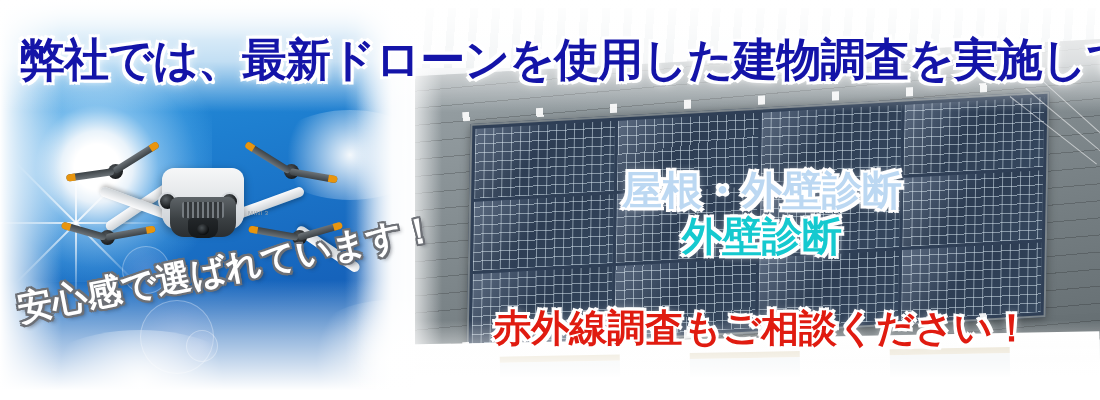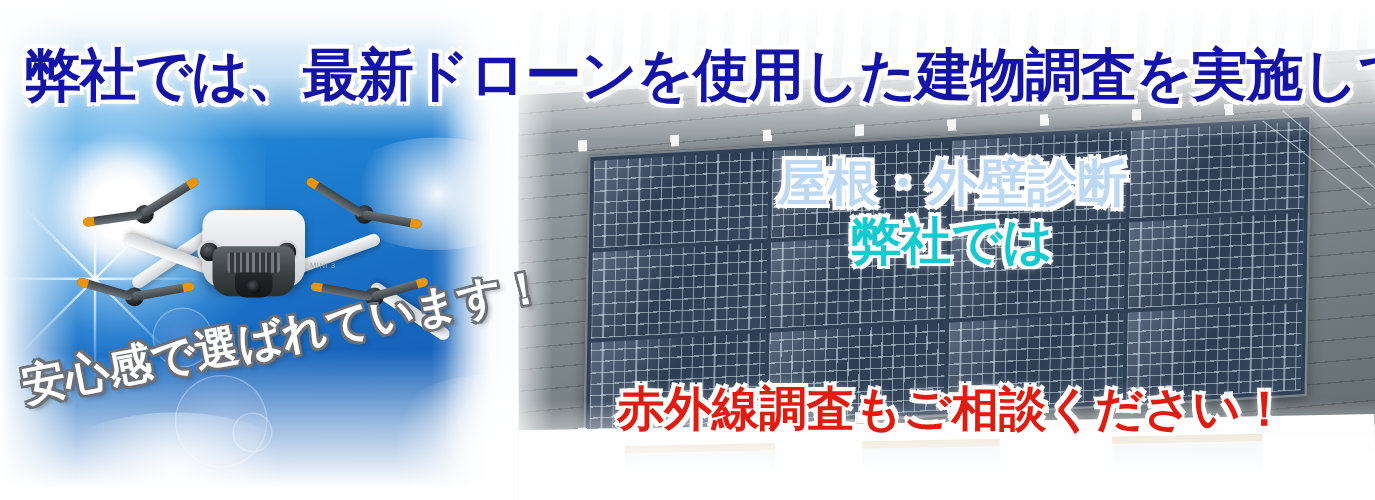--- a/index.html
+++ b/index.html
@@ -261,20 +261,21 @@
     font-family:"Liberation Serif","DejaVu Serif",serif;
     font-weight:700;line-height:1.06;white-space:nowrap;
   }
   .svc-1{
     font-size:40px;color:#bcd8f2;
     text-shadow:
       2px 0 0 #fff,-2px 0 0 #fff,0 2px 0 #fff,0 -2px 0 #fff,
       2px 2px 0 #fff,-2px 2px 0 #fff,2px -2px 0 #fff,-2px -2px 0 #fff,
       3px 3px 0 #fff,-3px 3px 0 #fff,3px -3px 0 #fff,-3px -3px 0 #fff,
       0 0 8px rgba(255,255,255,.9);
+    margin-top: 44px;
   }
   .svc-2{
     font-size:40px;color:#ffffff;margin-top:4px;
     text-shadow:
       2px 0 0 #f0950d,-2px 0 0 #f0950d,0 2px 0 #f0950d,0 -2px 0 #f0950d,
       2px 2px 0 #f0950d,-2px 2px 0 #f0950d,2px -2px 0 #f0950d,-2px -2px 0 #f0950d,
       3px 3px 0 #f0950d,-3px 3px 0 #f0950d,3px -3px 0 #f0950d,-3px -3px 0 #f0950d,
       0 0 9px rgba(255,180,60,.65);
   }
   .svc-3{
@@ -407,17 +408,17 @@
 
   <div class="seam"></div>
 
   <div class="headband"></div>
   <div class="headline">弊社では、最新ドローンを使用した建物調査を実施しています。</div>
 
   <div class="tagline">安心感で選ばれています！</div>
 
   <div class="services">
     <div class="svc svc-1">屋根・外壁診断</div>
-    <div class="svc svc-3">弊社では</div>
+    <div class="svc svc-3">外壁診断</div>
     <div class="svc svc-4">赤外線調査もご相談ください！</div>
   </div>
 
 </div>
 
 </body></html>

